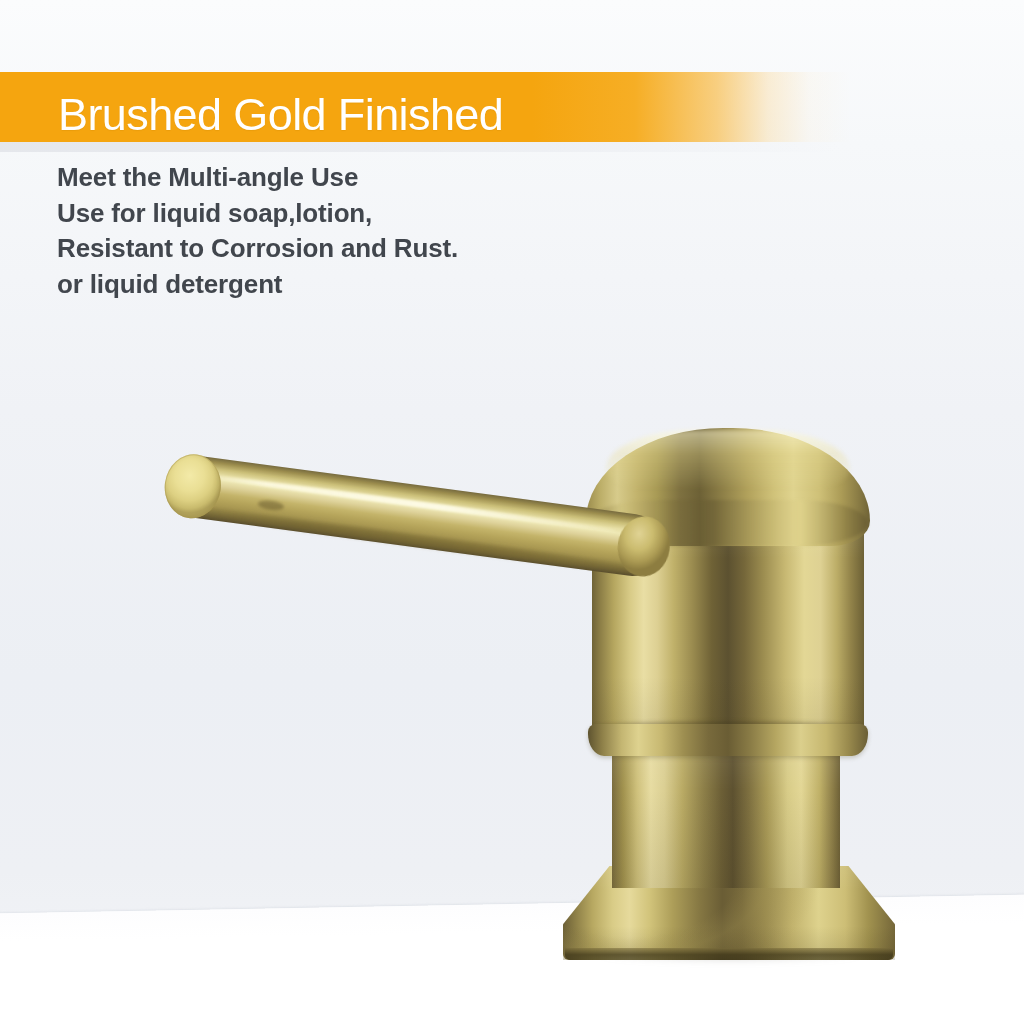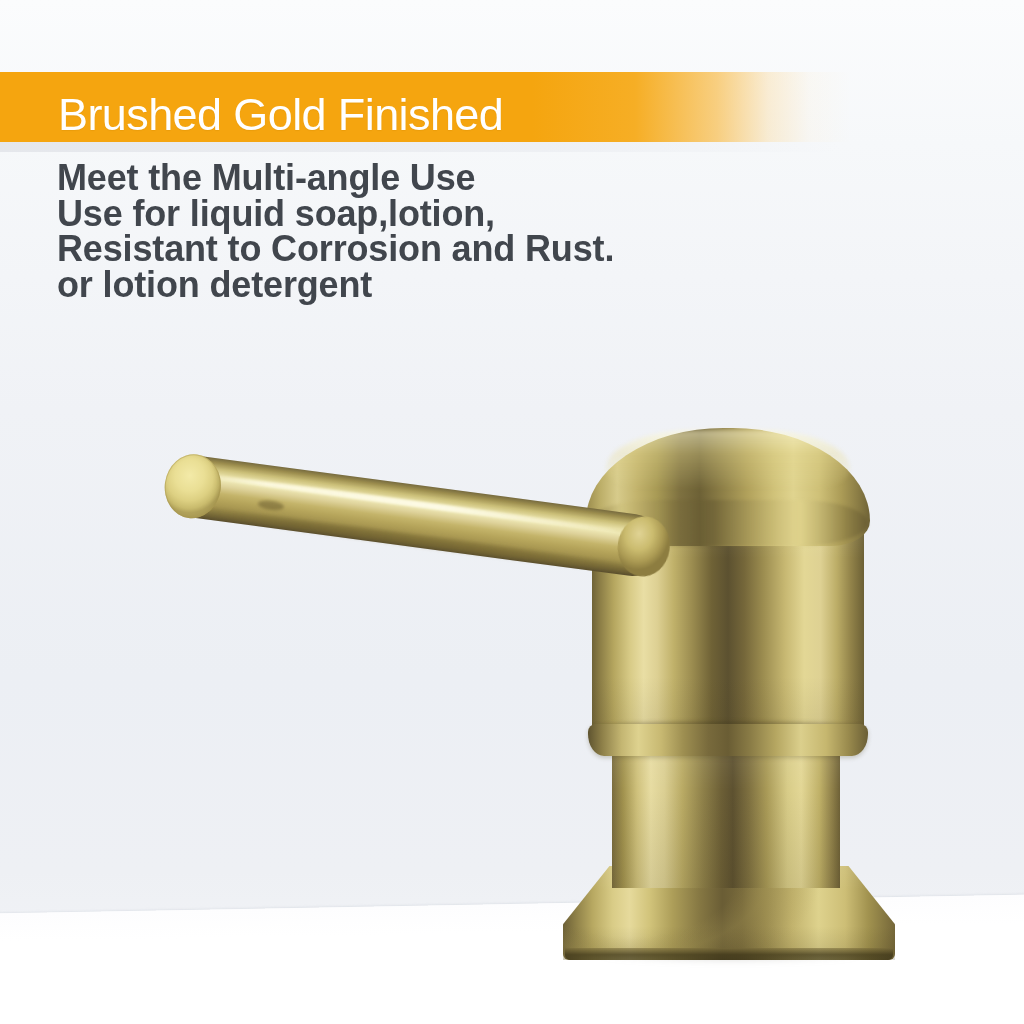--- a/index.html
+++ b/index.html
@@ -43,21 +43,21 @@
     position:absolute;left:58px;top:80px;
     font-size:45px;font-weight:normal;color:#ffffff;
     letter-spacing:-0.6px;line-height:54px;white-space:nowrap;
     text-shadow:0 1px 1px rgba(190,120,0,.18);
     margin-top:8px;
   }
 
   
   .copy{
     position:absolute;left:57px;top:160px;
-    font-size:36px;font-weight:bold;color:#41464d;
+    font-size:26px;font-weight:bold;color:#41464d;
     line-height:35.5px;letter-spacing:-0.15px;
   }
   .copy div{white-space:nowrap;}
 
   
   #product{position:absolute;left:0;top:0;width:1024px;height:1024px;}
 
   
   .spout-wrap{
     position:absolute;left:168px;top:452px;width:500px;height:62px;
@@ -248,16 +248,16 @@
   </div>
 
   <div class="banner"></div>
   <div class="banner-under"></div>
   <div class="banner-title">Brushed Gold Finished</div>
 
   <div class="copy">
     <div>Meet the Multi-angle Use</div>
     <div>Use for liquid soap,lotion,</div>
     <div>Resistant to Corrosion and Rust.</div>
-    <div>or lotion detergent</div>
+    <div>or liquid detergent</div>
   </div>
 
 </div>
 
 </body></html>

